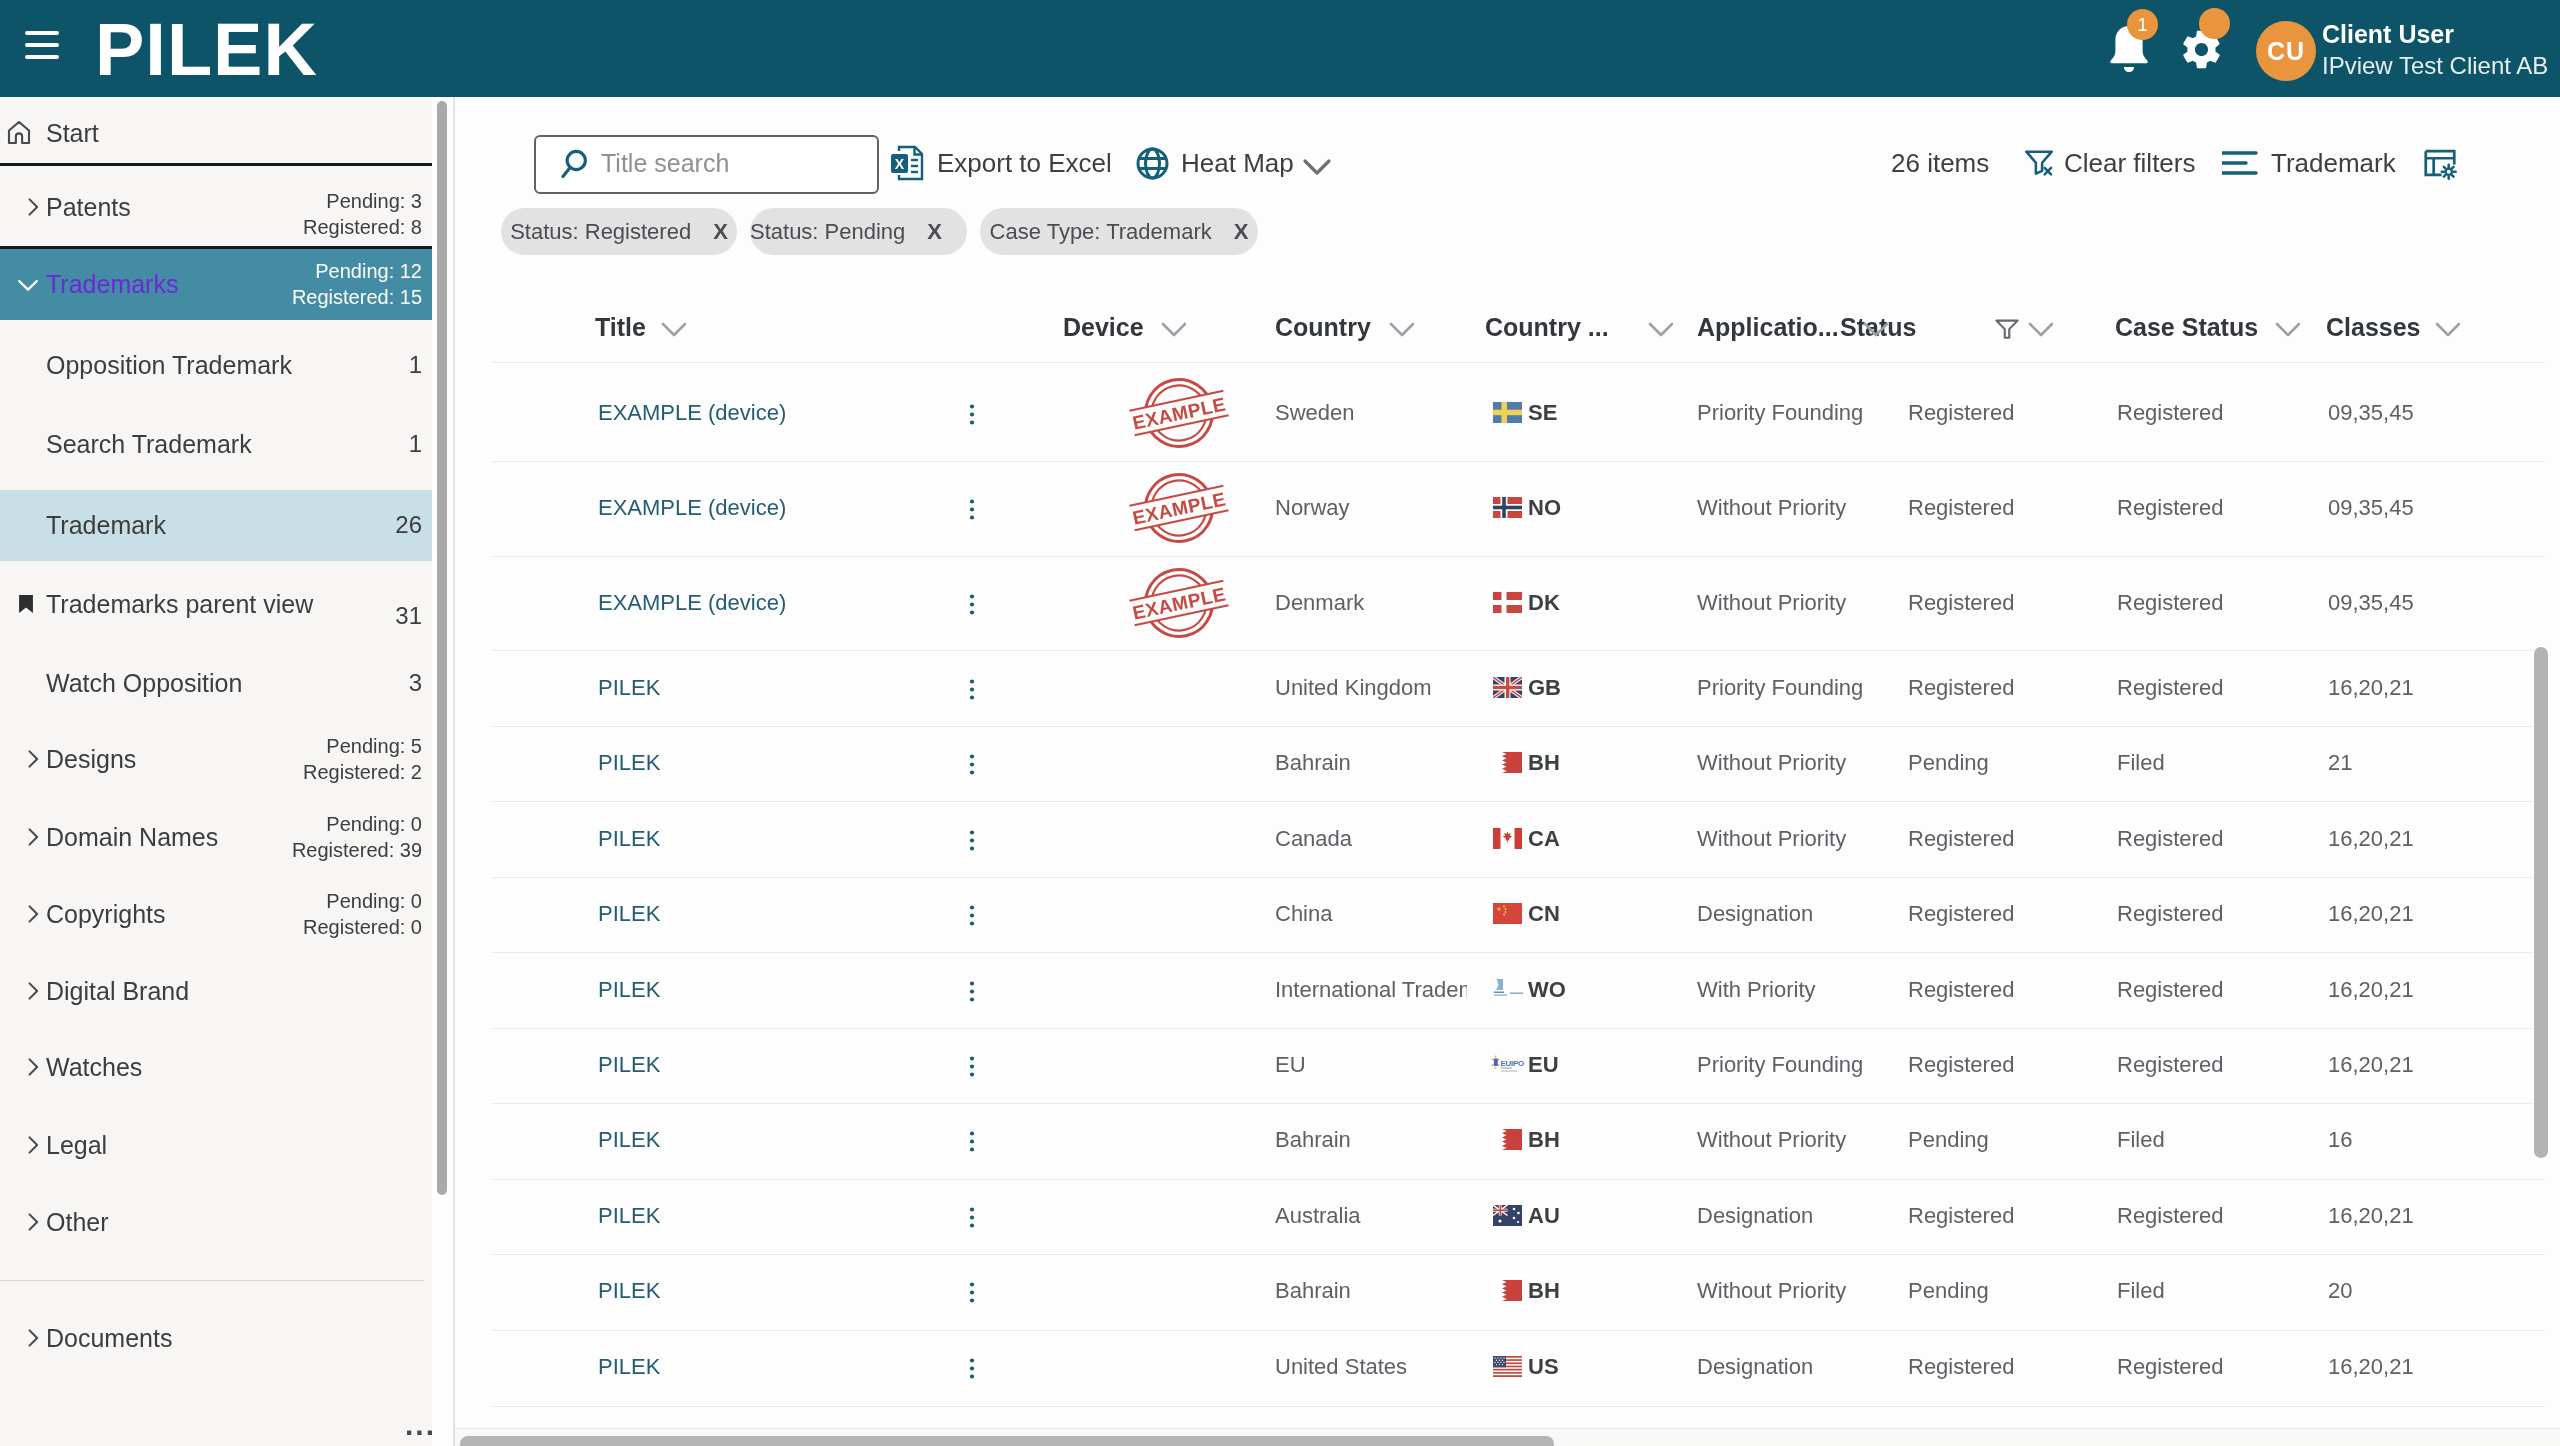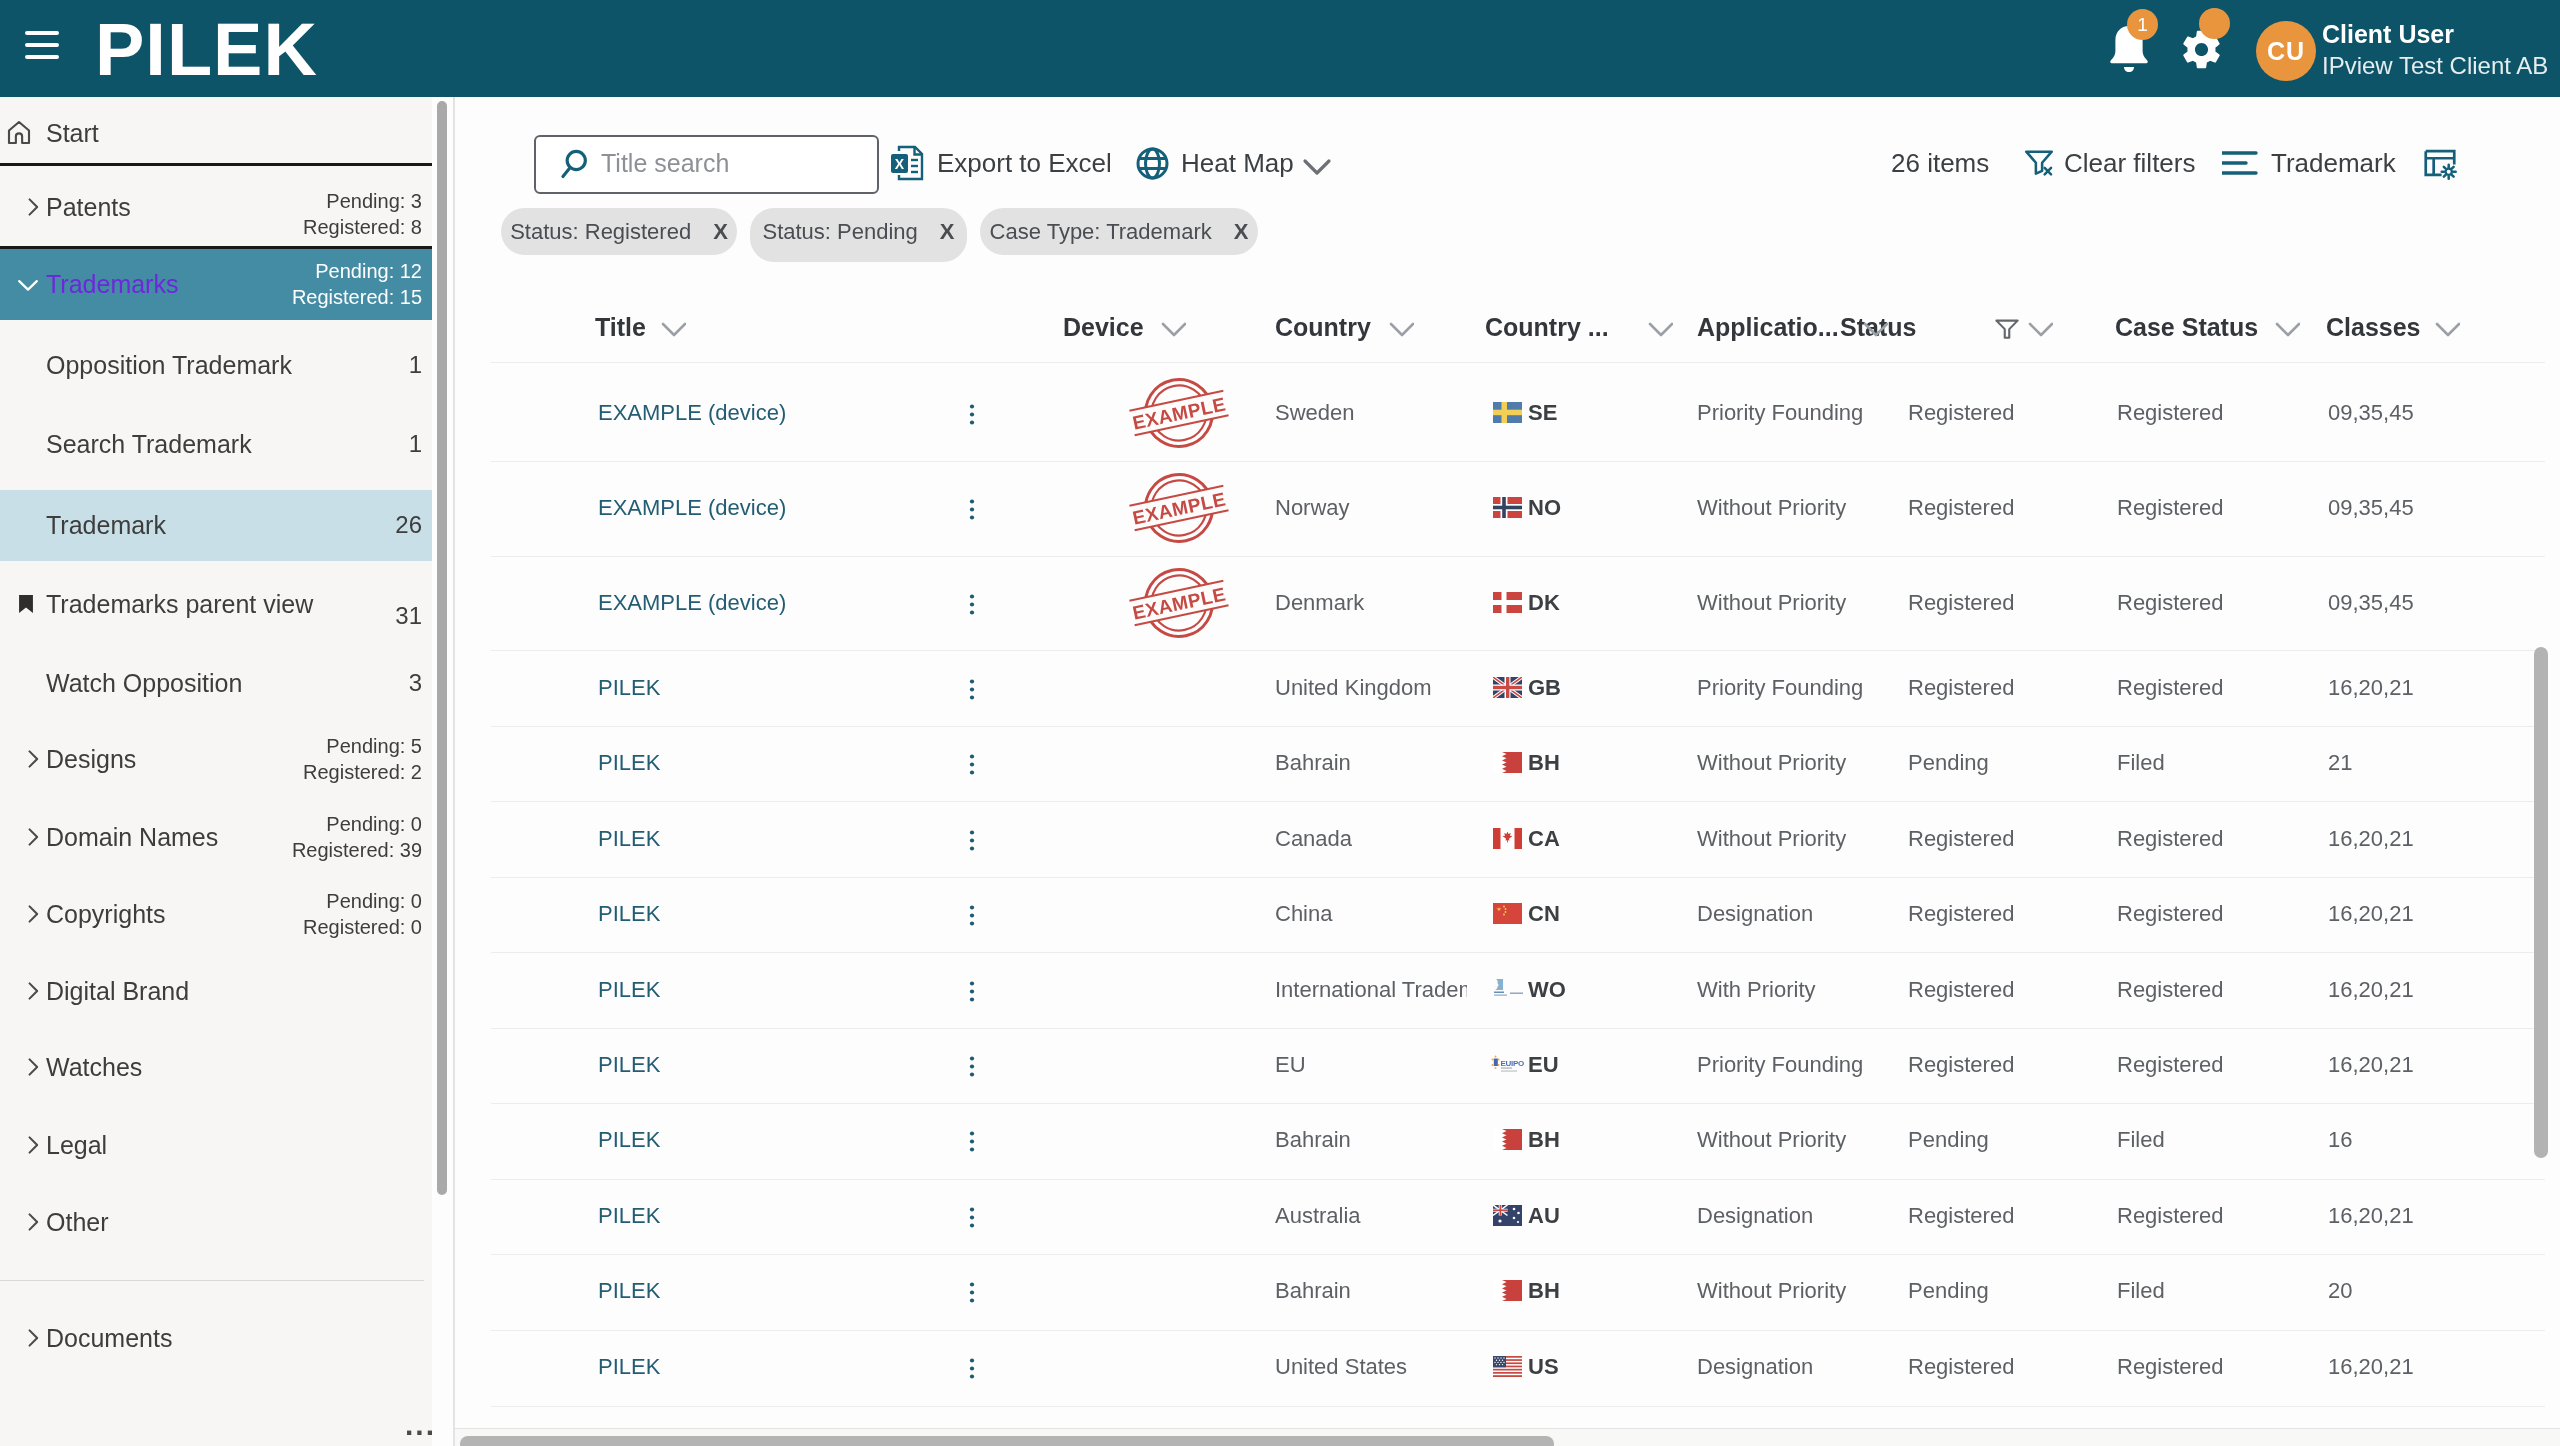--- a/index.html
+++ b/index.html
@@ -177,21 +177,21 @@
         <line x1="3" y1="0" x2="4.4" y2="0"></line>
         <line x1="-3.1" y1="-3.1" x2="-2.1" y2="-2.1"></line>
         <line x1="2.1" y1="2.1" x2="3.1" y2="3.1"></line>
         <line x1="3.1" y1="-3.1" x2="2.1" y2="-2.1"></line>
         <line x1="-2.1" y1="2.1" x2="-3.1" y2="3.1"></line>
       </g>
     </g>
   </svg>
 
   <div class="abs" style="left:501px;top:208px;width:236px;height:47px;border-radius:24px;background:#e3e2e2;font-size:22px;color:#4a4d52;line-height:47px;text-align:center;">Status: Registered<span style="margin-left:22px;font-weight:600;">X</span></div>
-  <div class="abs" style="left:750px;top:208px;width:217px;height:54px;border-radius:24px;background:#e3e2e2;font-size:22px;color:#4a4d52;line-height:47px;text-align:center;">Status: Pending<span style="margin-left:22px;font-weight:600;">X</span></div>
+  <div class="abs" style="left:750px;top:208px;width:217px;height:47px;border-radius:24px;background:#e3e2e2;font-size:22px;color:#4a4d52;line-height:47px;">Status: Pending<span style="margin-left:22px;font-weight:600;">X</span></div>
   <div class="abs" style="left:980px;top:208px;width:278px;height:47px;border-radius:24px;background:#e3e2e2;font-size:22px;color:#4a4d52;line-height:47px;text-align:center;">Case Type: Trademark<span style="margin-left:22px;font-weight:600;">X</span></div>
 
   <div class="hdr" style="left:595px;top:312px;">Title</div>
   <div class="hdr" style="left:1063px;top:312px;">Device</div>
   <div class="hdr" style="left:1275px;top:312px;">Country</div>
   <div class="hdr" style="left:1485px;top:312px;">Country ...</div>
   <div class="hdr" style="left:1697px;top:312px;">Applicatio...</div>
   <div class="hdr" style="left:1840px;top:312px;">Status</div>
   <div class="hdr" style="left:2115px;top:312px;">Case Status</div>
   <div class="hdr" style="left:2326px;top:312px;">Classes</div>

